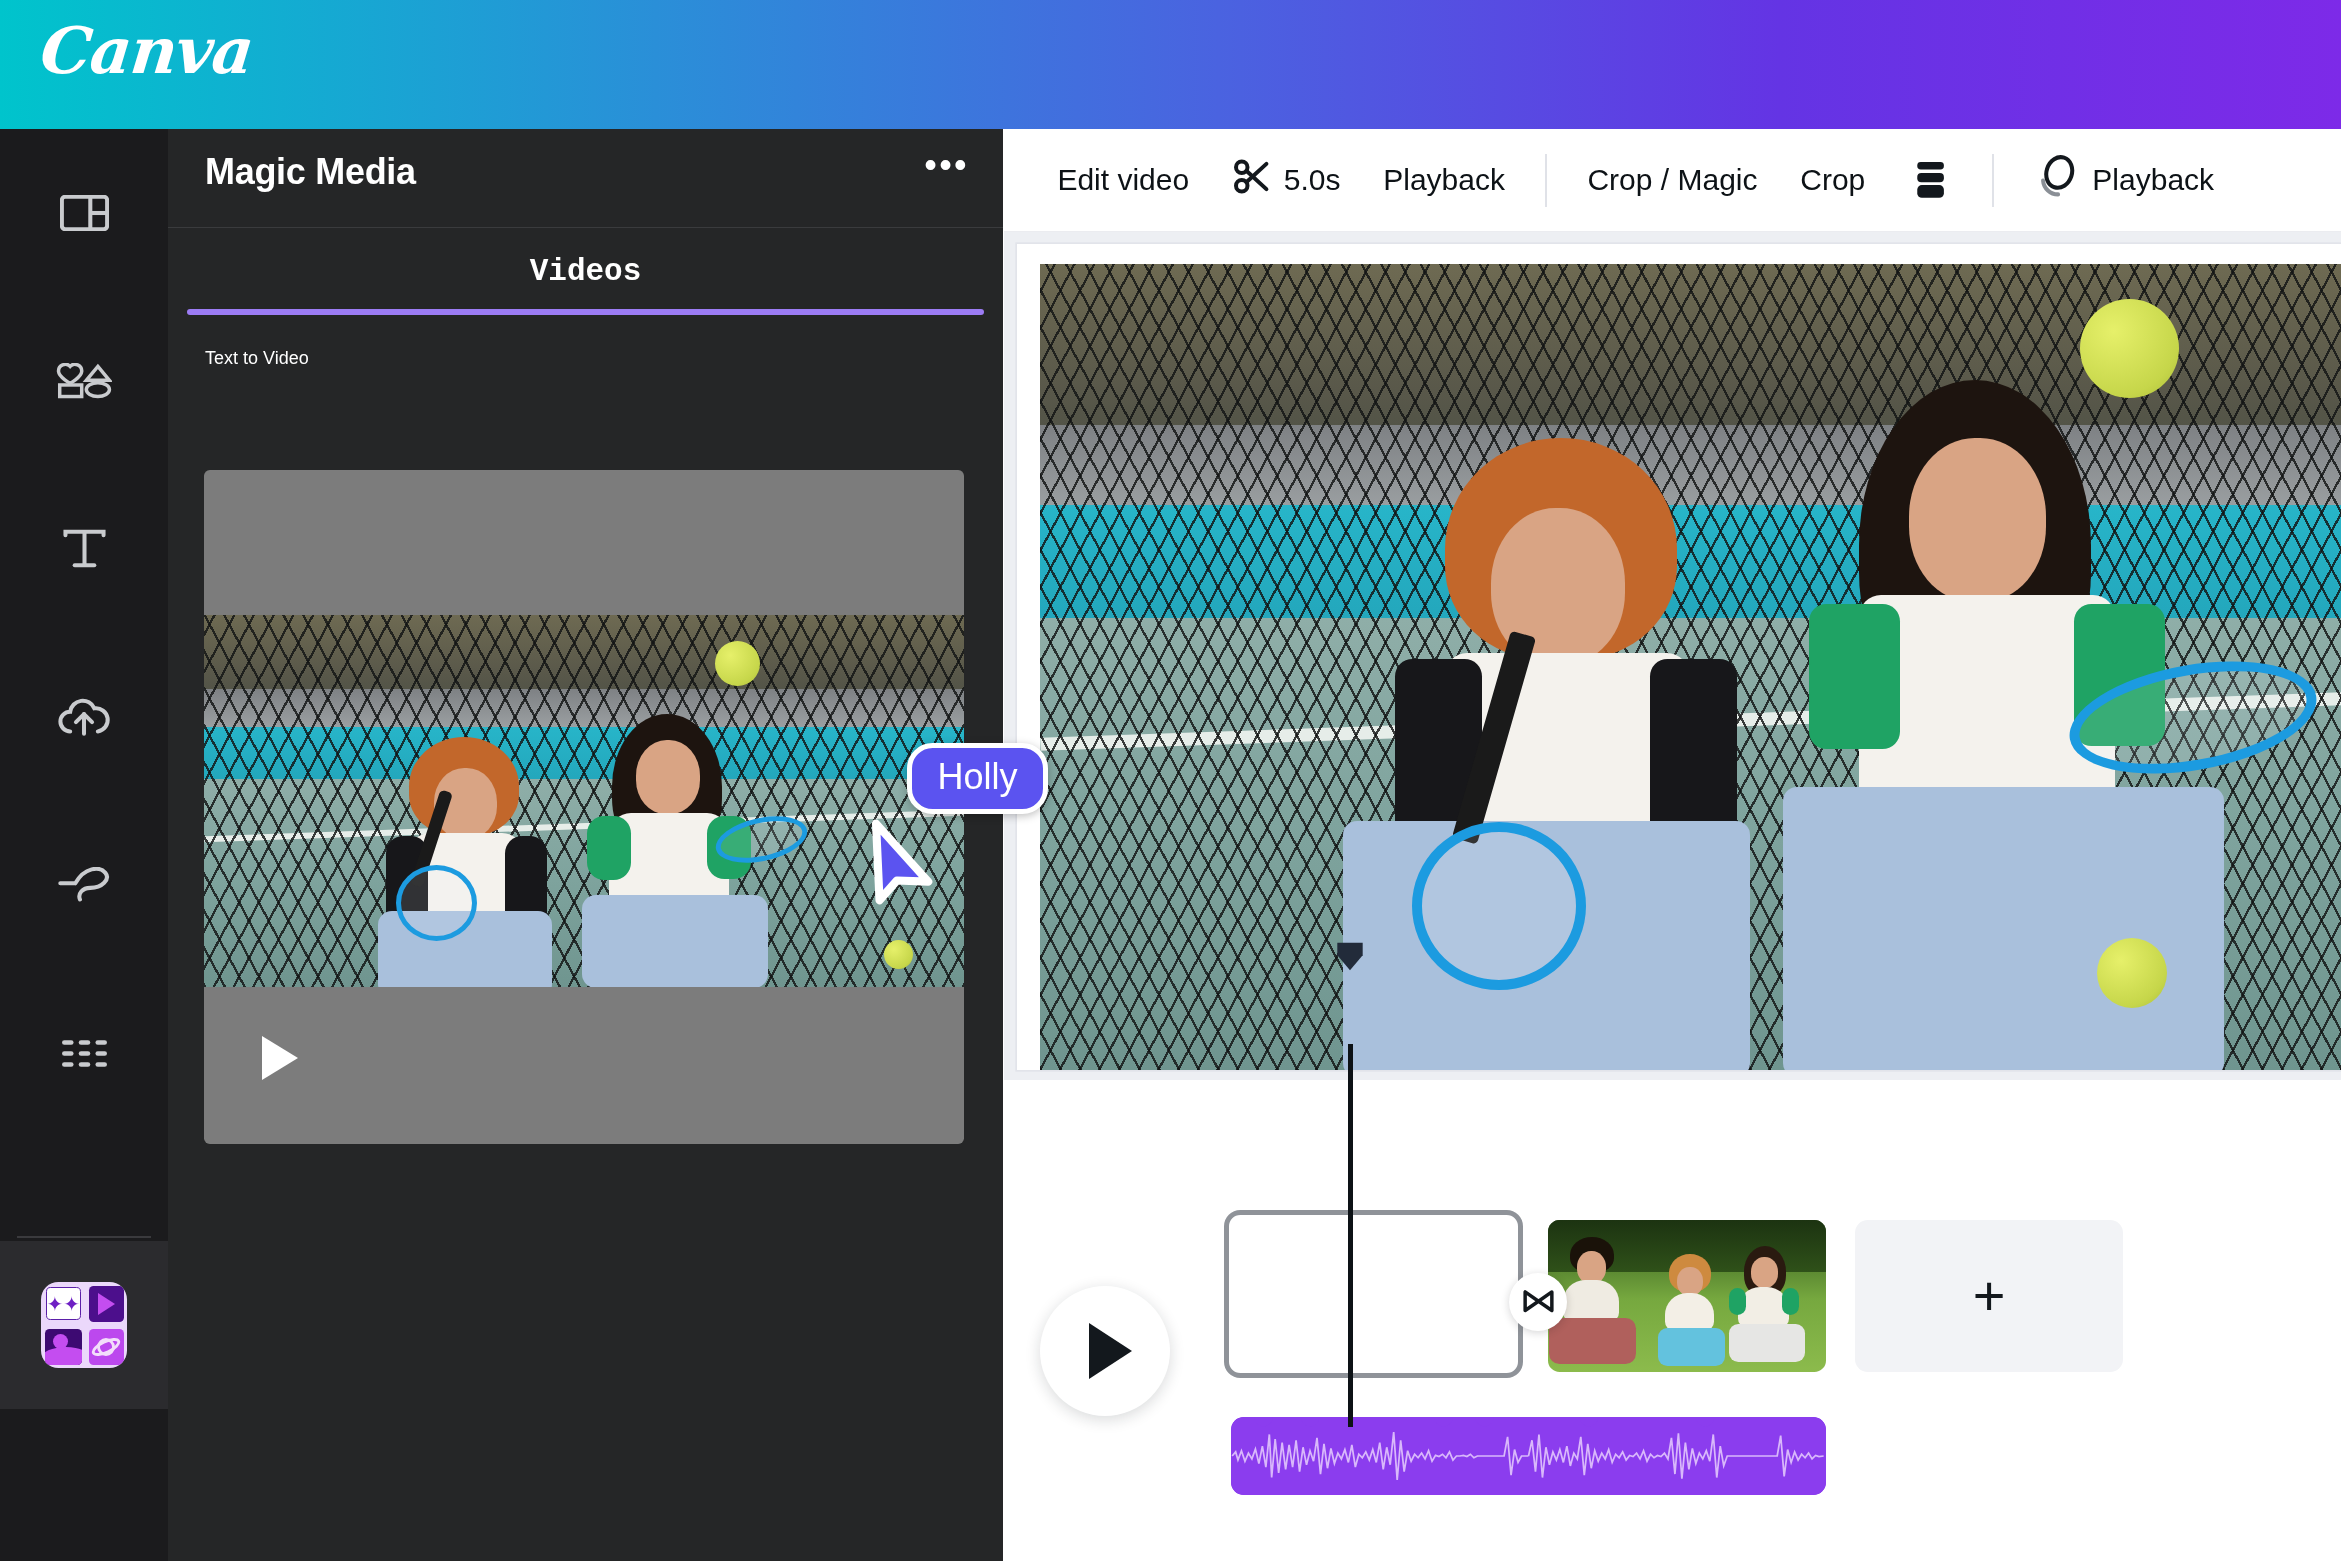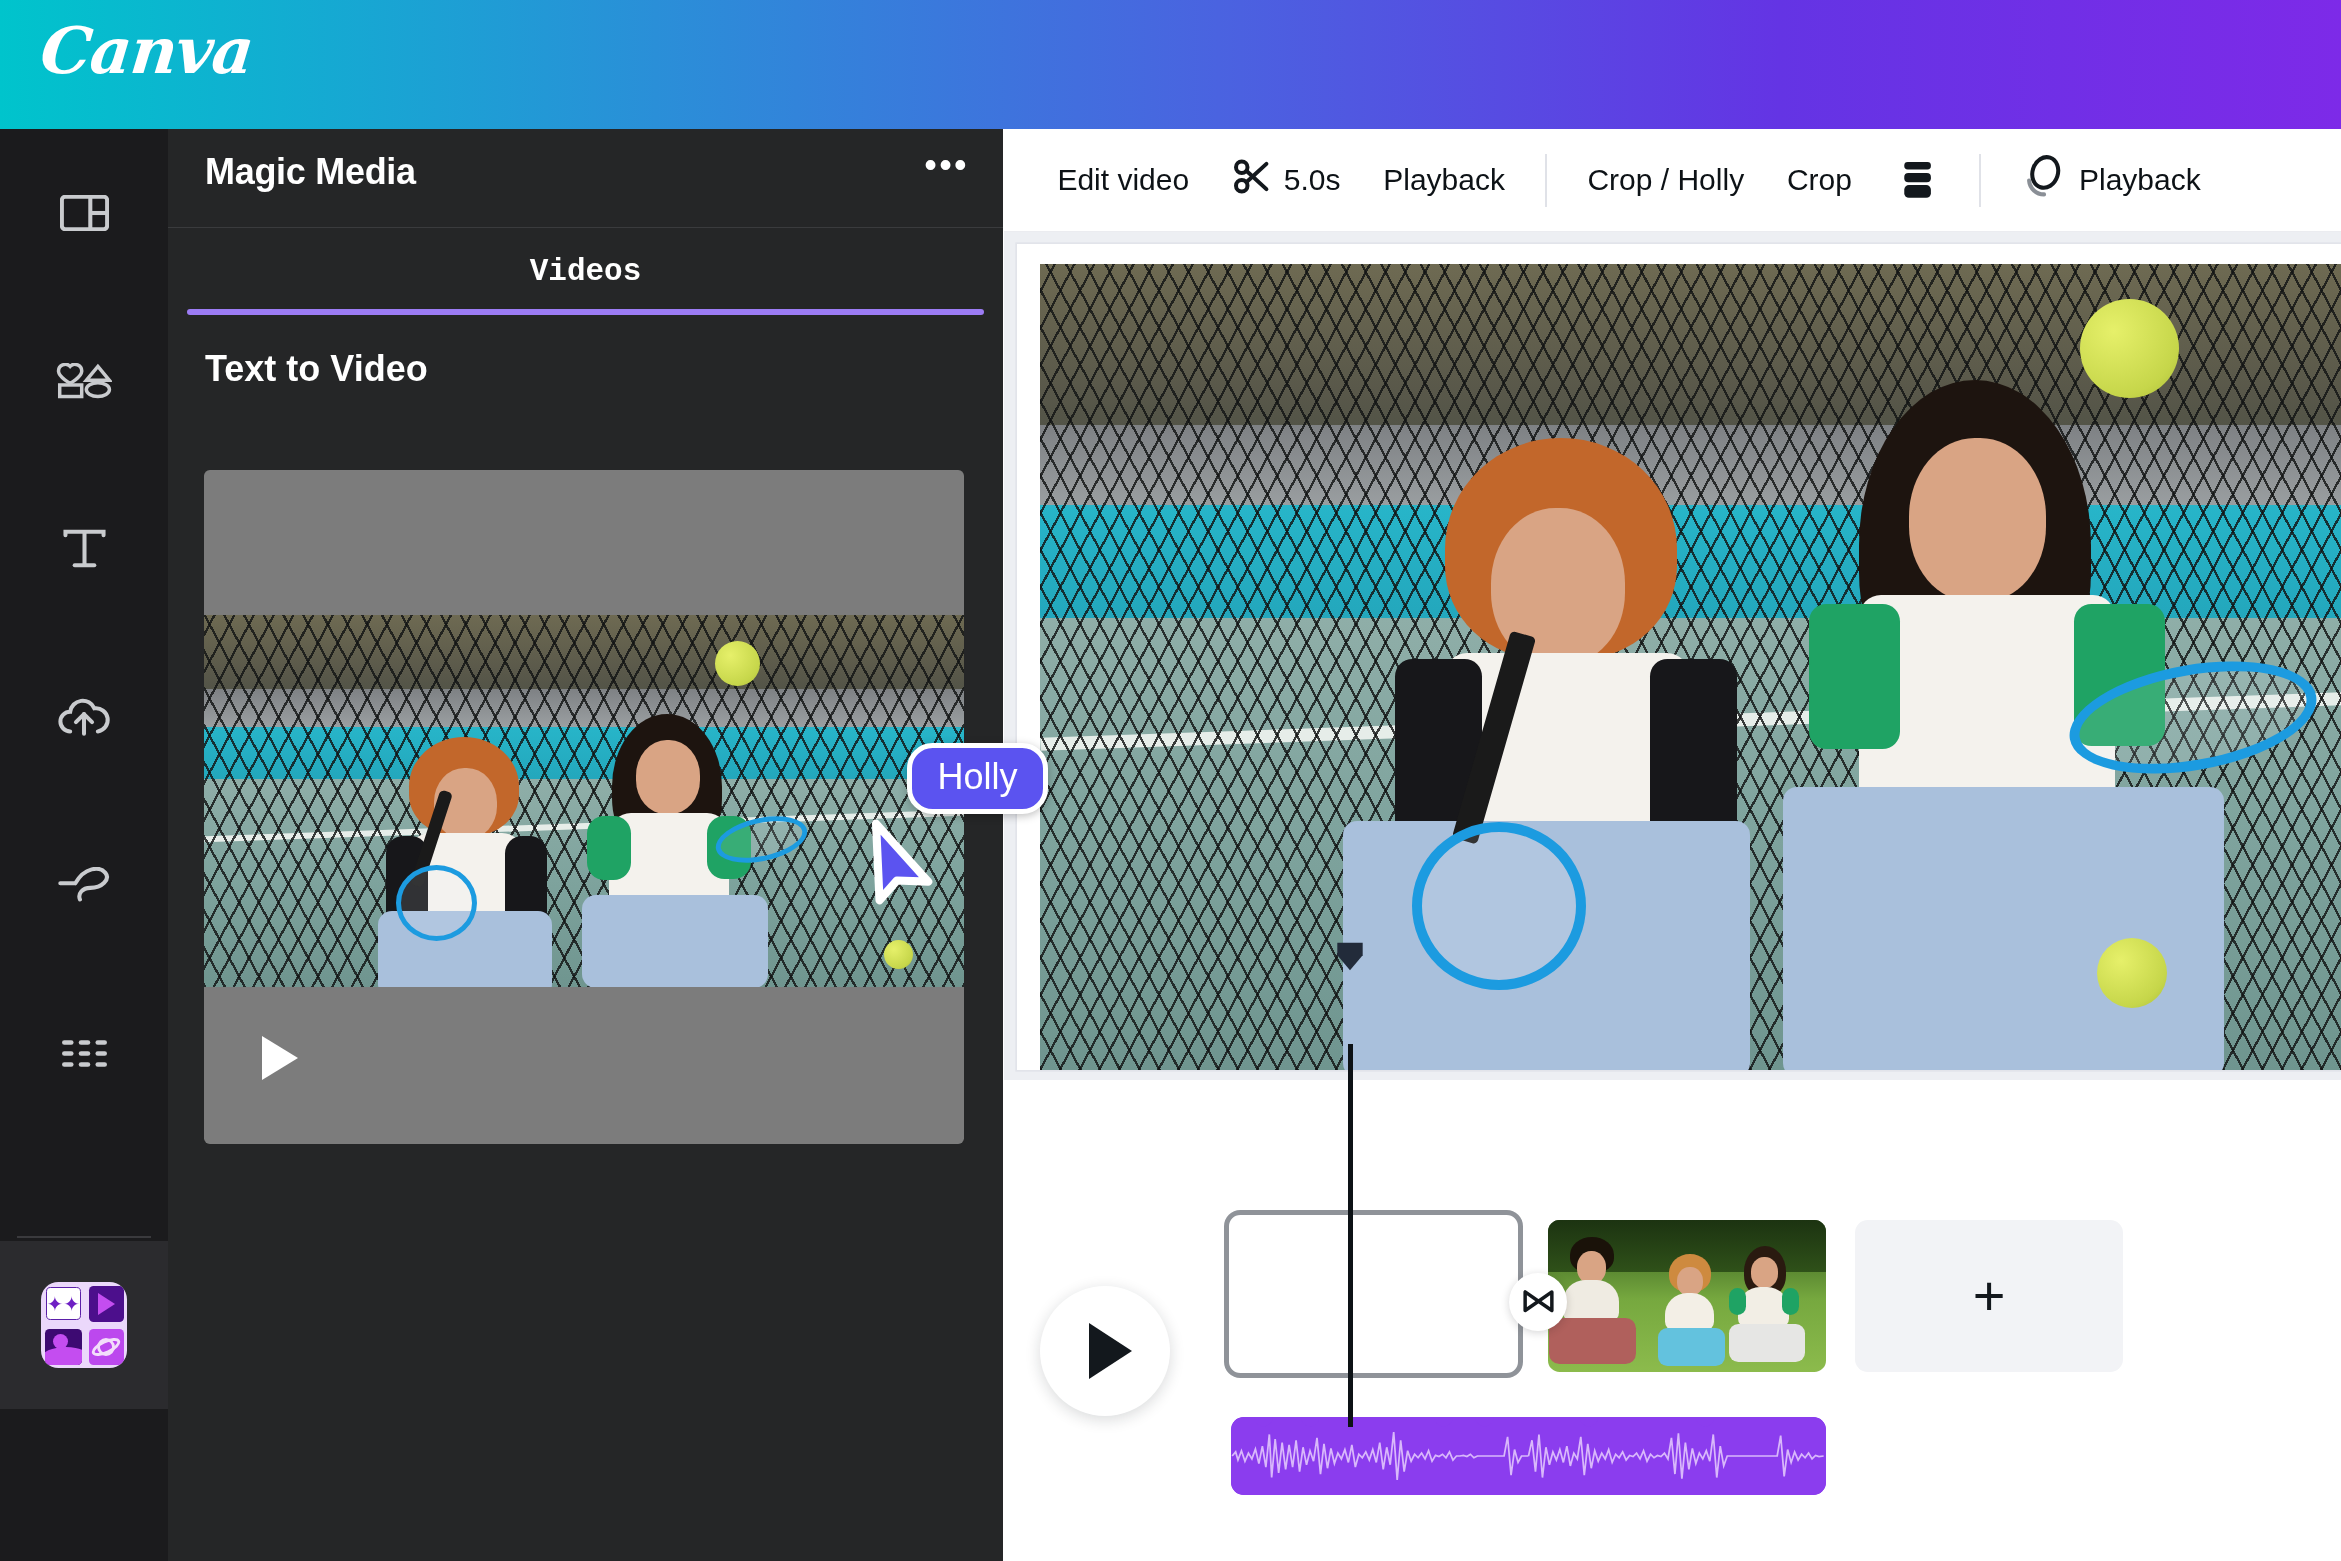--- a/index.html
+++ b/index.html
@@ -89,21 +89,21 @@
     position: relative; cursor: pointer;
     font-size: 31px; color: #9B9CA0;
   }
   .tab.active { color: #ffffff; font-weight: 700; font-family: Liberation Mono, monospace; }
   .tab.active::after {
     content: ""; position: absolute; bottom: 0; left: 18.6px; right: 18.6px;
     height: 5.8px; border-radius: 3.5px; background: #9C7CF4;
   }
 
   .section-label {
-    color: #ffffff; font-size: 36px; font-weight: 700;
+    color: #ffffff; font-size: 18px; font-weight: 400;
     padding: 33px 0 16.3px 37px;
   }
 
   
   .preview-card {
     position: absolute; left: 204px; top: 470px; width: 760px; height: 674px;
     background: #7C7C7C; border-radius: 5.8px; overflow: hidden;
   }
   .preview-media {
     position: absolute; left: 0; top: 145px; width: 760px; height: 372px;
@@ -439,21 +439,21 @@
               <line x1="25" y1="44" x2="60" y2="12" stroke="#13181D" stroke-width="7" stroke-linecap="round"></line>
             </svg>
         </span>
         <span>5.0s</span>
       </div>
       <div class="tb-btn">
         <span>Playback</span>
       </div>
       <div class="tb-sep"></div>
       <div class="tb-btn">
-        <span>Crop / Holly</span>
+        <span>Crop / Magic</span>
       </div>
       <div class="tb-btn">
         <span>Crop</span>
       </div>
       <div class="tb-btn">
         <span>
           <svg width="44" height="44" viewBox="0 0 76 76">
               <g fill="#13181D">
                 <rect x="16" y="12" width="46" height="13" rx="6"></rect>
                 <rect x="16" y="31" width="46" height="16" rx="7"></rect>

